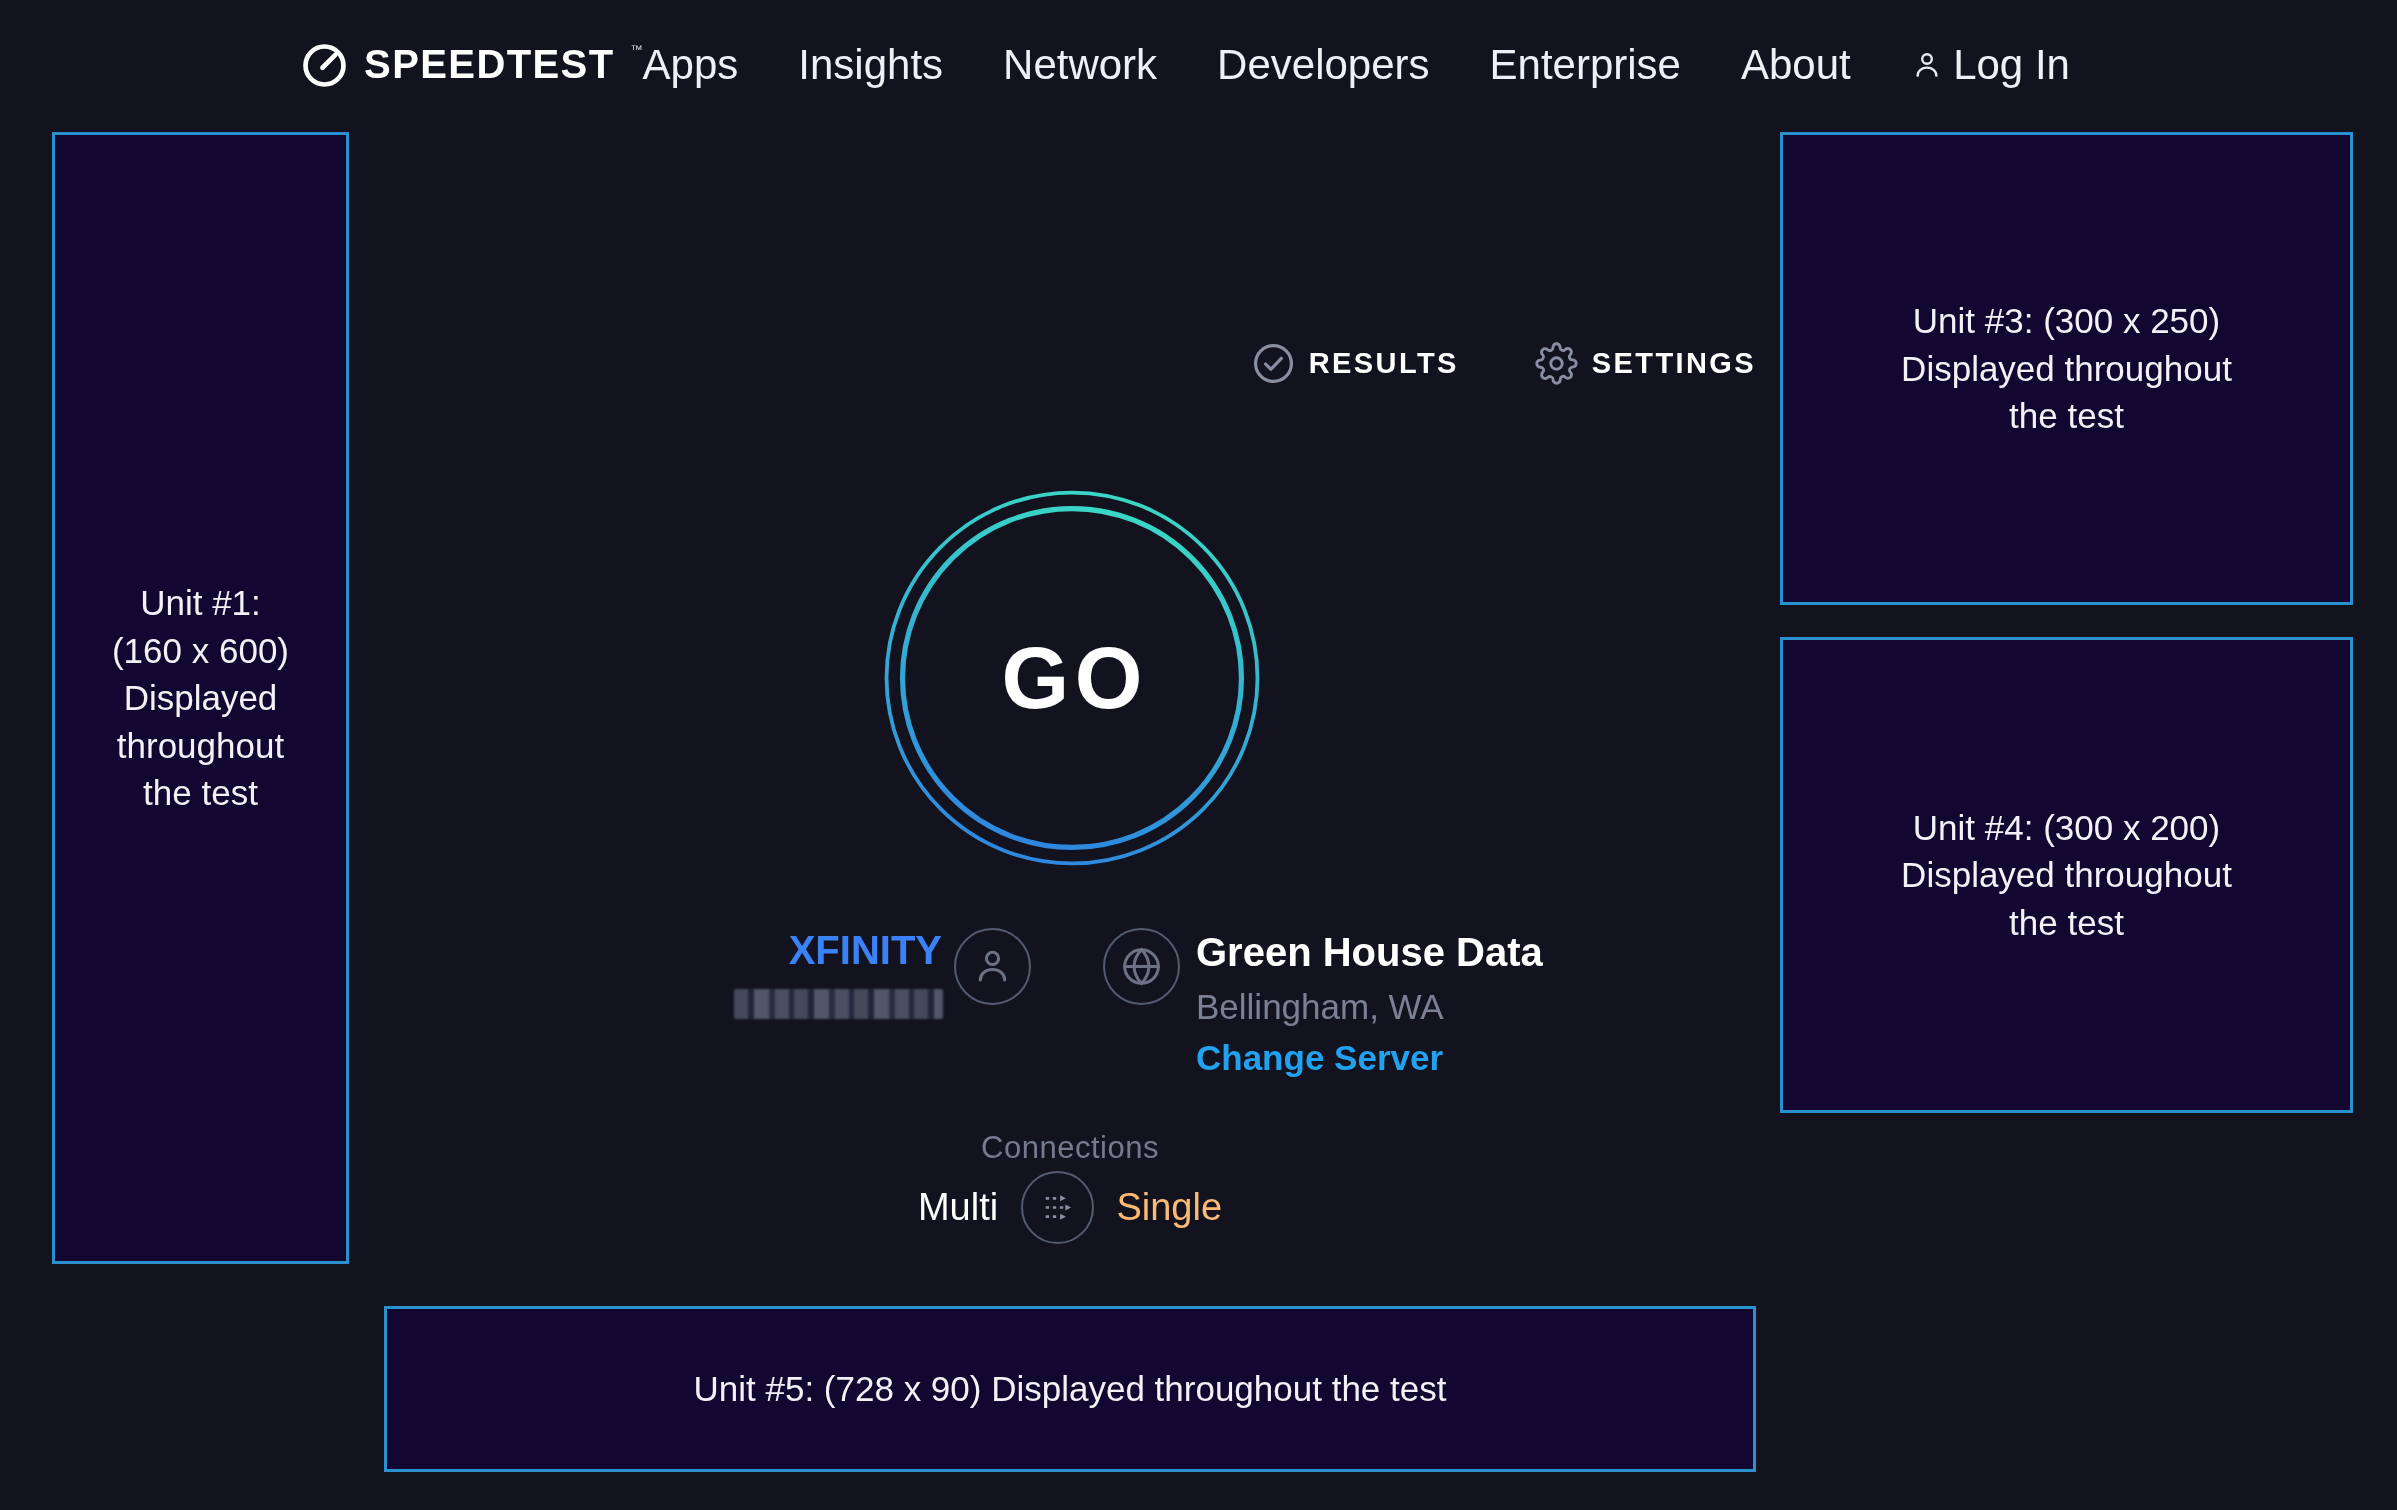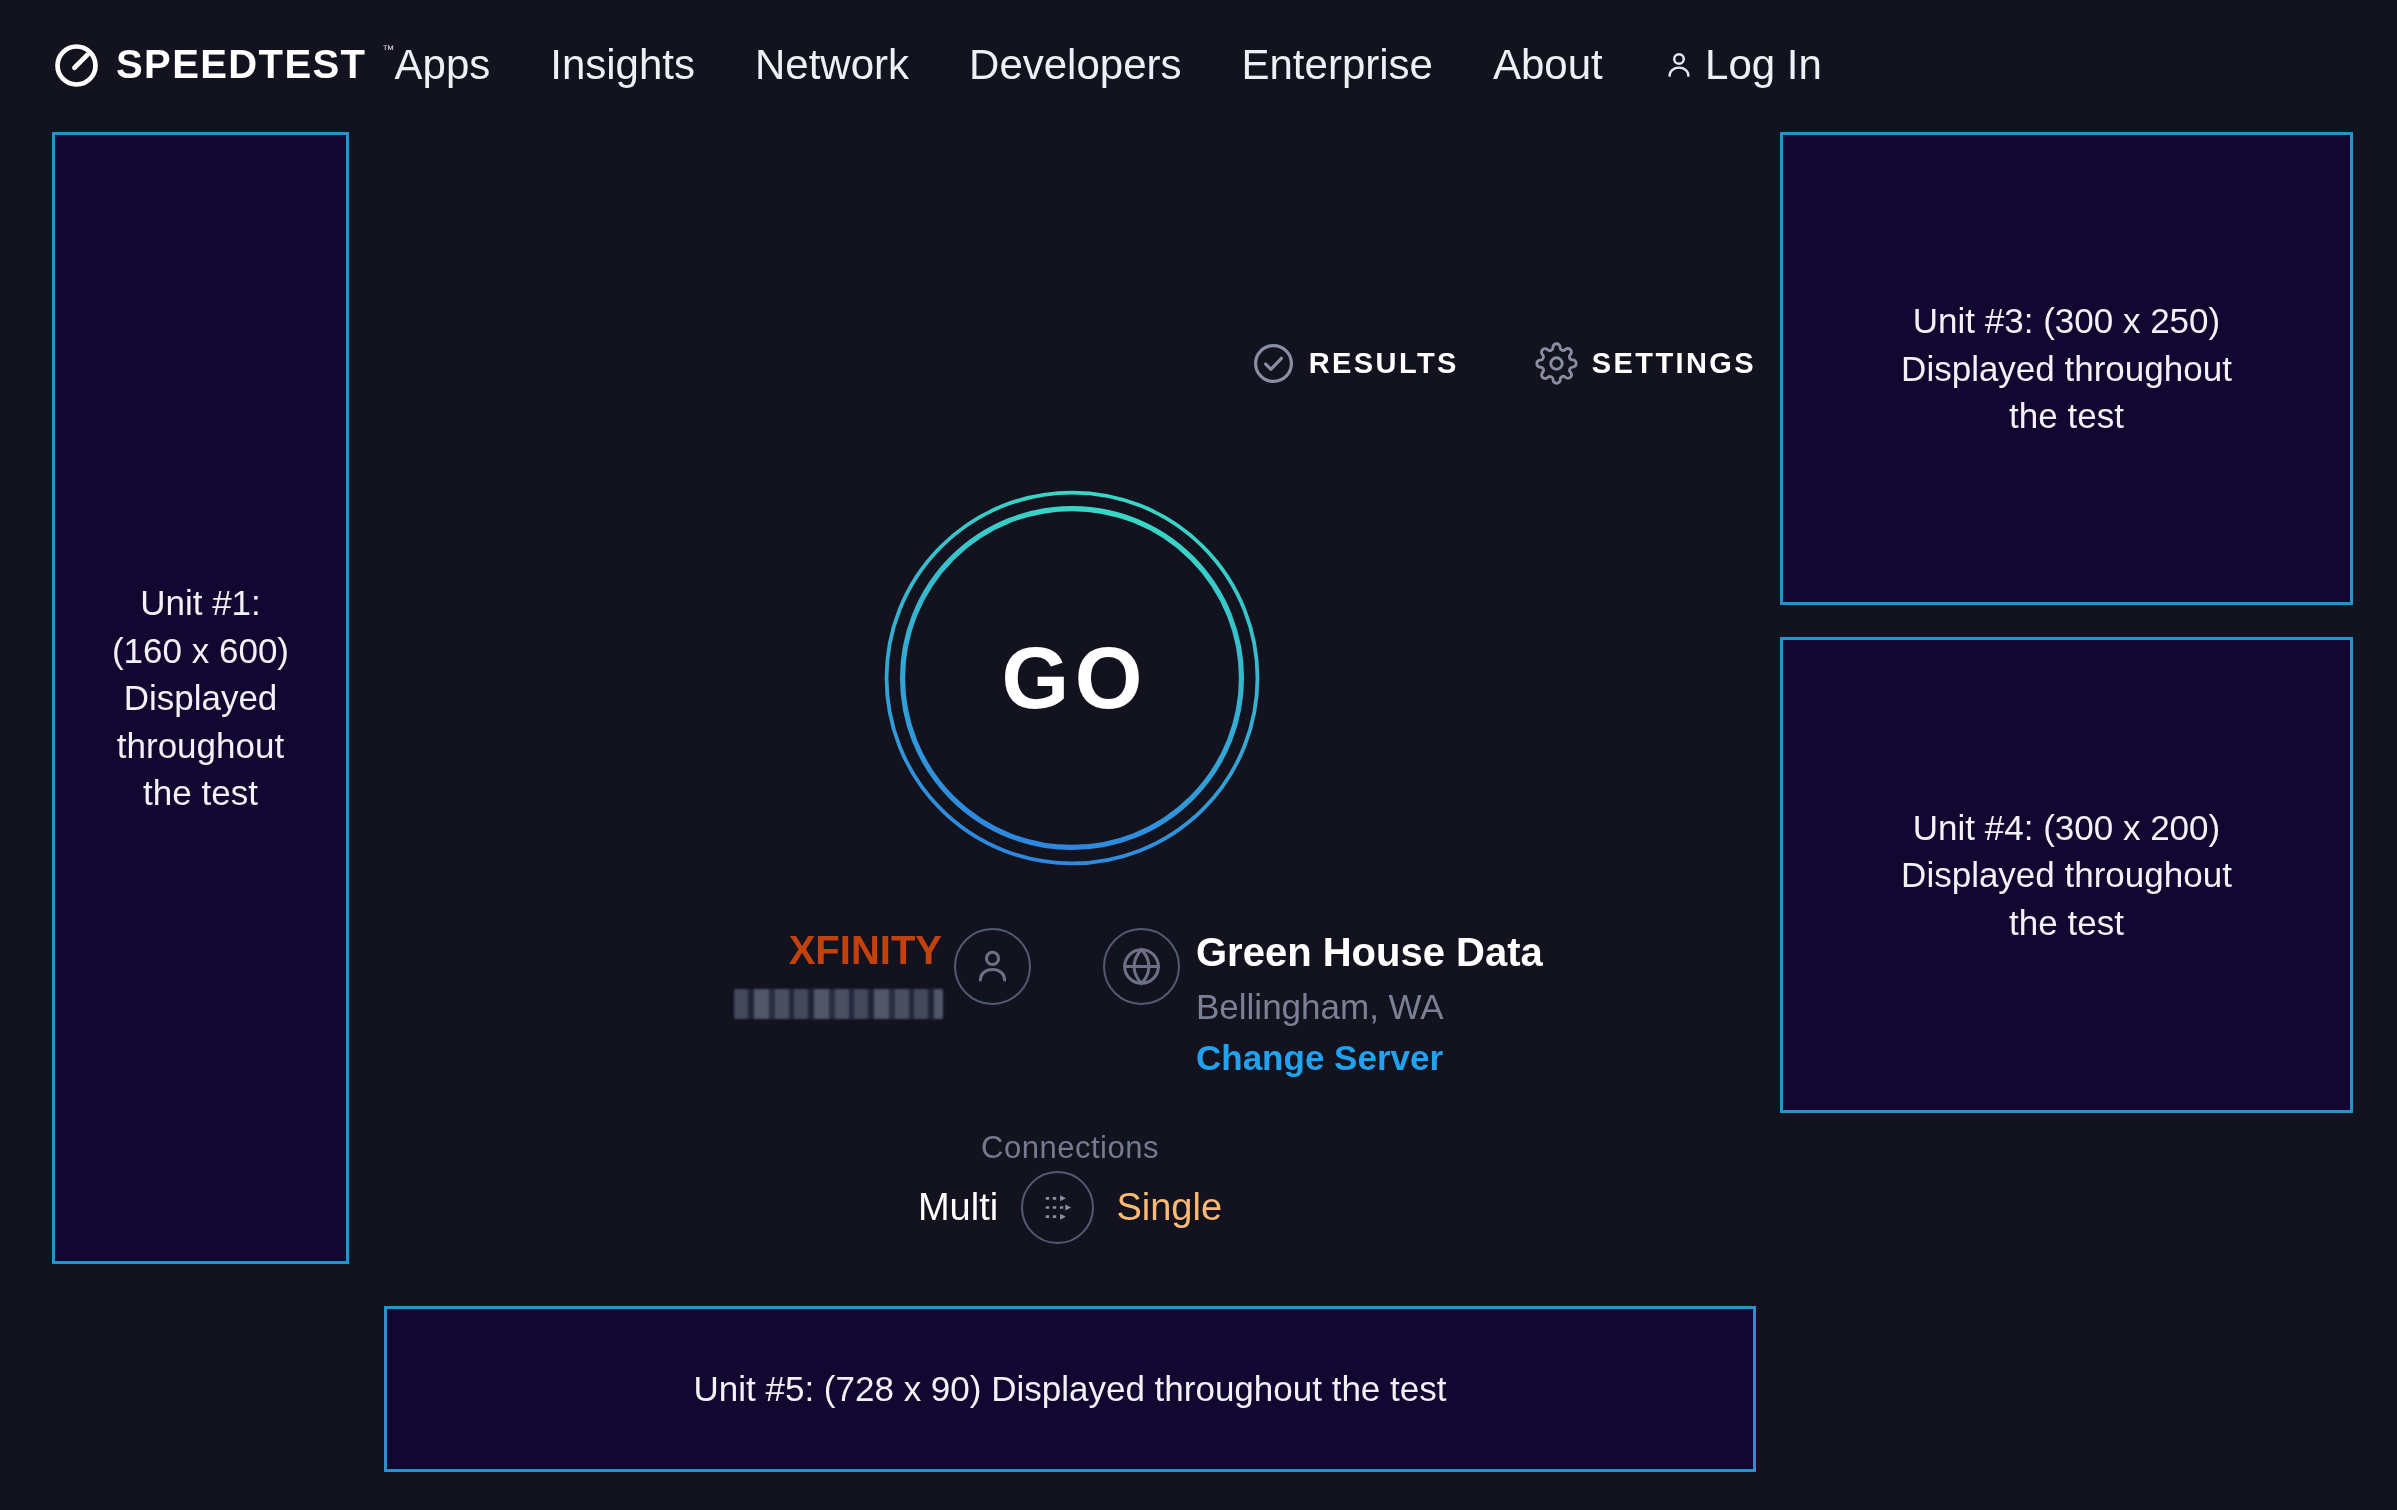--- a/index.html
+++ b/index.html
@@ -11,21 +11,21 @@
   *{margin:0;padding:0;box-sizing:border-box;}
   html,body{background:var(--page-bg,#12131f);}
   .page{
     position:relative;width:2397px;height:1510px;overflow:hidden;
     background:var(--page-bg,#12131f);
     font-family:"Liberation Sans","DejaVu Sans",sans-serif;
     color:#fff;
   }
   
   .header{position:absolute;top:0;left:0;right:0;height:130px;
-    display:flex;align-items:center;justify-content:flex-start;
+    display:flex;align-items:center;justify-content:center;
     padding:0 79px 0 52px;}
   .logo{display:flex;align-items:flex-start;gap:15px;cursor:pointer;}
   .logo svg{width:49px;height:49px;color:#fff;margin-top:1.9px;}
   .logo-text{font-size:40px;font-weight:700;letter-spacing:1.4px;color:#fff;line-height:49px;}
   .logo-tm{font-size:12.2px;color:#fff;opacity:.85;margin-top:3.8px;margin-left:0.9px;}
   .nav{display:flex;align-items:center;gap:60px;}
   .nav-link{font-size:42px;color:#eef0f6;text-decoration:none;cursor:pointer;white-space:nowrap;}
   .nav-login{display:flex;align-items:center;gap:10.4px;}
   .nav-login svg{width:32px;height:32px;color:#e8eaf2;}
   
@@ -46,21 +46,21 @@
   .tab svg{width:43px;height:43px;color:var(--icon-gray,#8a8ea2);}
   .tab-label{font-size:29px;font-weight:700;letter-spacing:2.4px;color:#fff;}
   
   .go-button{position:absolute;left:879px;top:485px;width:386px;height:386px;cursor:pointer;}
   .go-rings{position:absolute;left:0;top:0;}
   .go-label{position:absolute;left:0;top:0;width:100%;height:100%;
     display:flex;align-items:center;justify-content:center;
     font-size:87px;font-weight:700;letter-spacing:5.6px;color:#fff;padding-left:5.6px;}
   
   .isp-name{position:absolute;left:565px;width:377px;top:928px;text-align:right;
-    font-size:40px;font-weight:700;color:#c2410c;}
+    font-size:40px;font-weight:700;color:#3b82f6;}
   .isp-redacted{position:absolute;left:734px;top:989px;width:209px;height:30px;
     border-radius:1.9px;filter:blur(1.1px);opacity:.95;
     background:repeating-linear-gradient(90deg,
       #474c60 0 14px,#23263a 14px 20px,#555a6e 20px 35px,#2c2f44 35px 41px,
       #4e5366 41px 55px,#262940 55px 60px);}
   .avatar{position:absolute;width:77px;height:77px;border-radius:50%;
     border:2.8px solid var(--circle-gray,#545a70);
     display:flex;align-items:center;justify-content:center;}
   .avatar svg{width:43px;height:43px;color:#6d7186;}
   .isp-avatar{left:954px;top:928px;}

